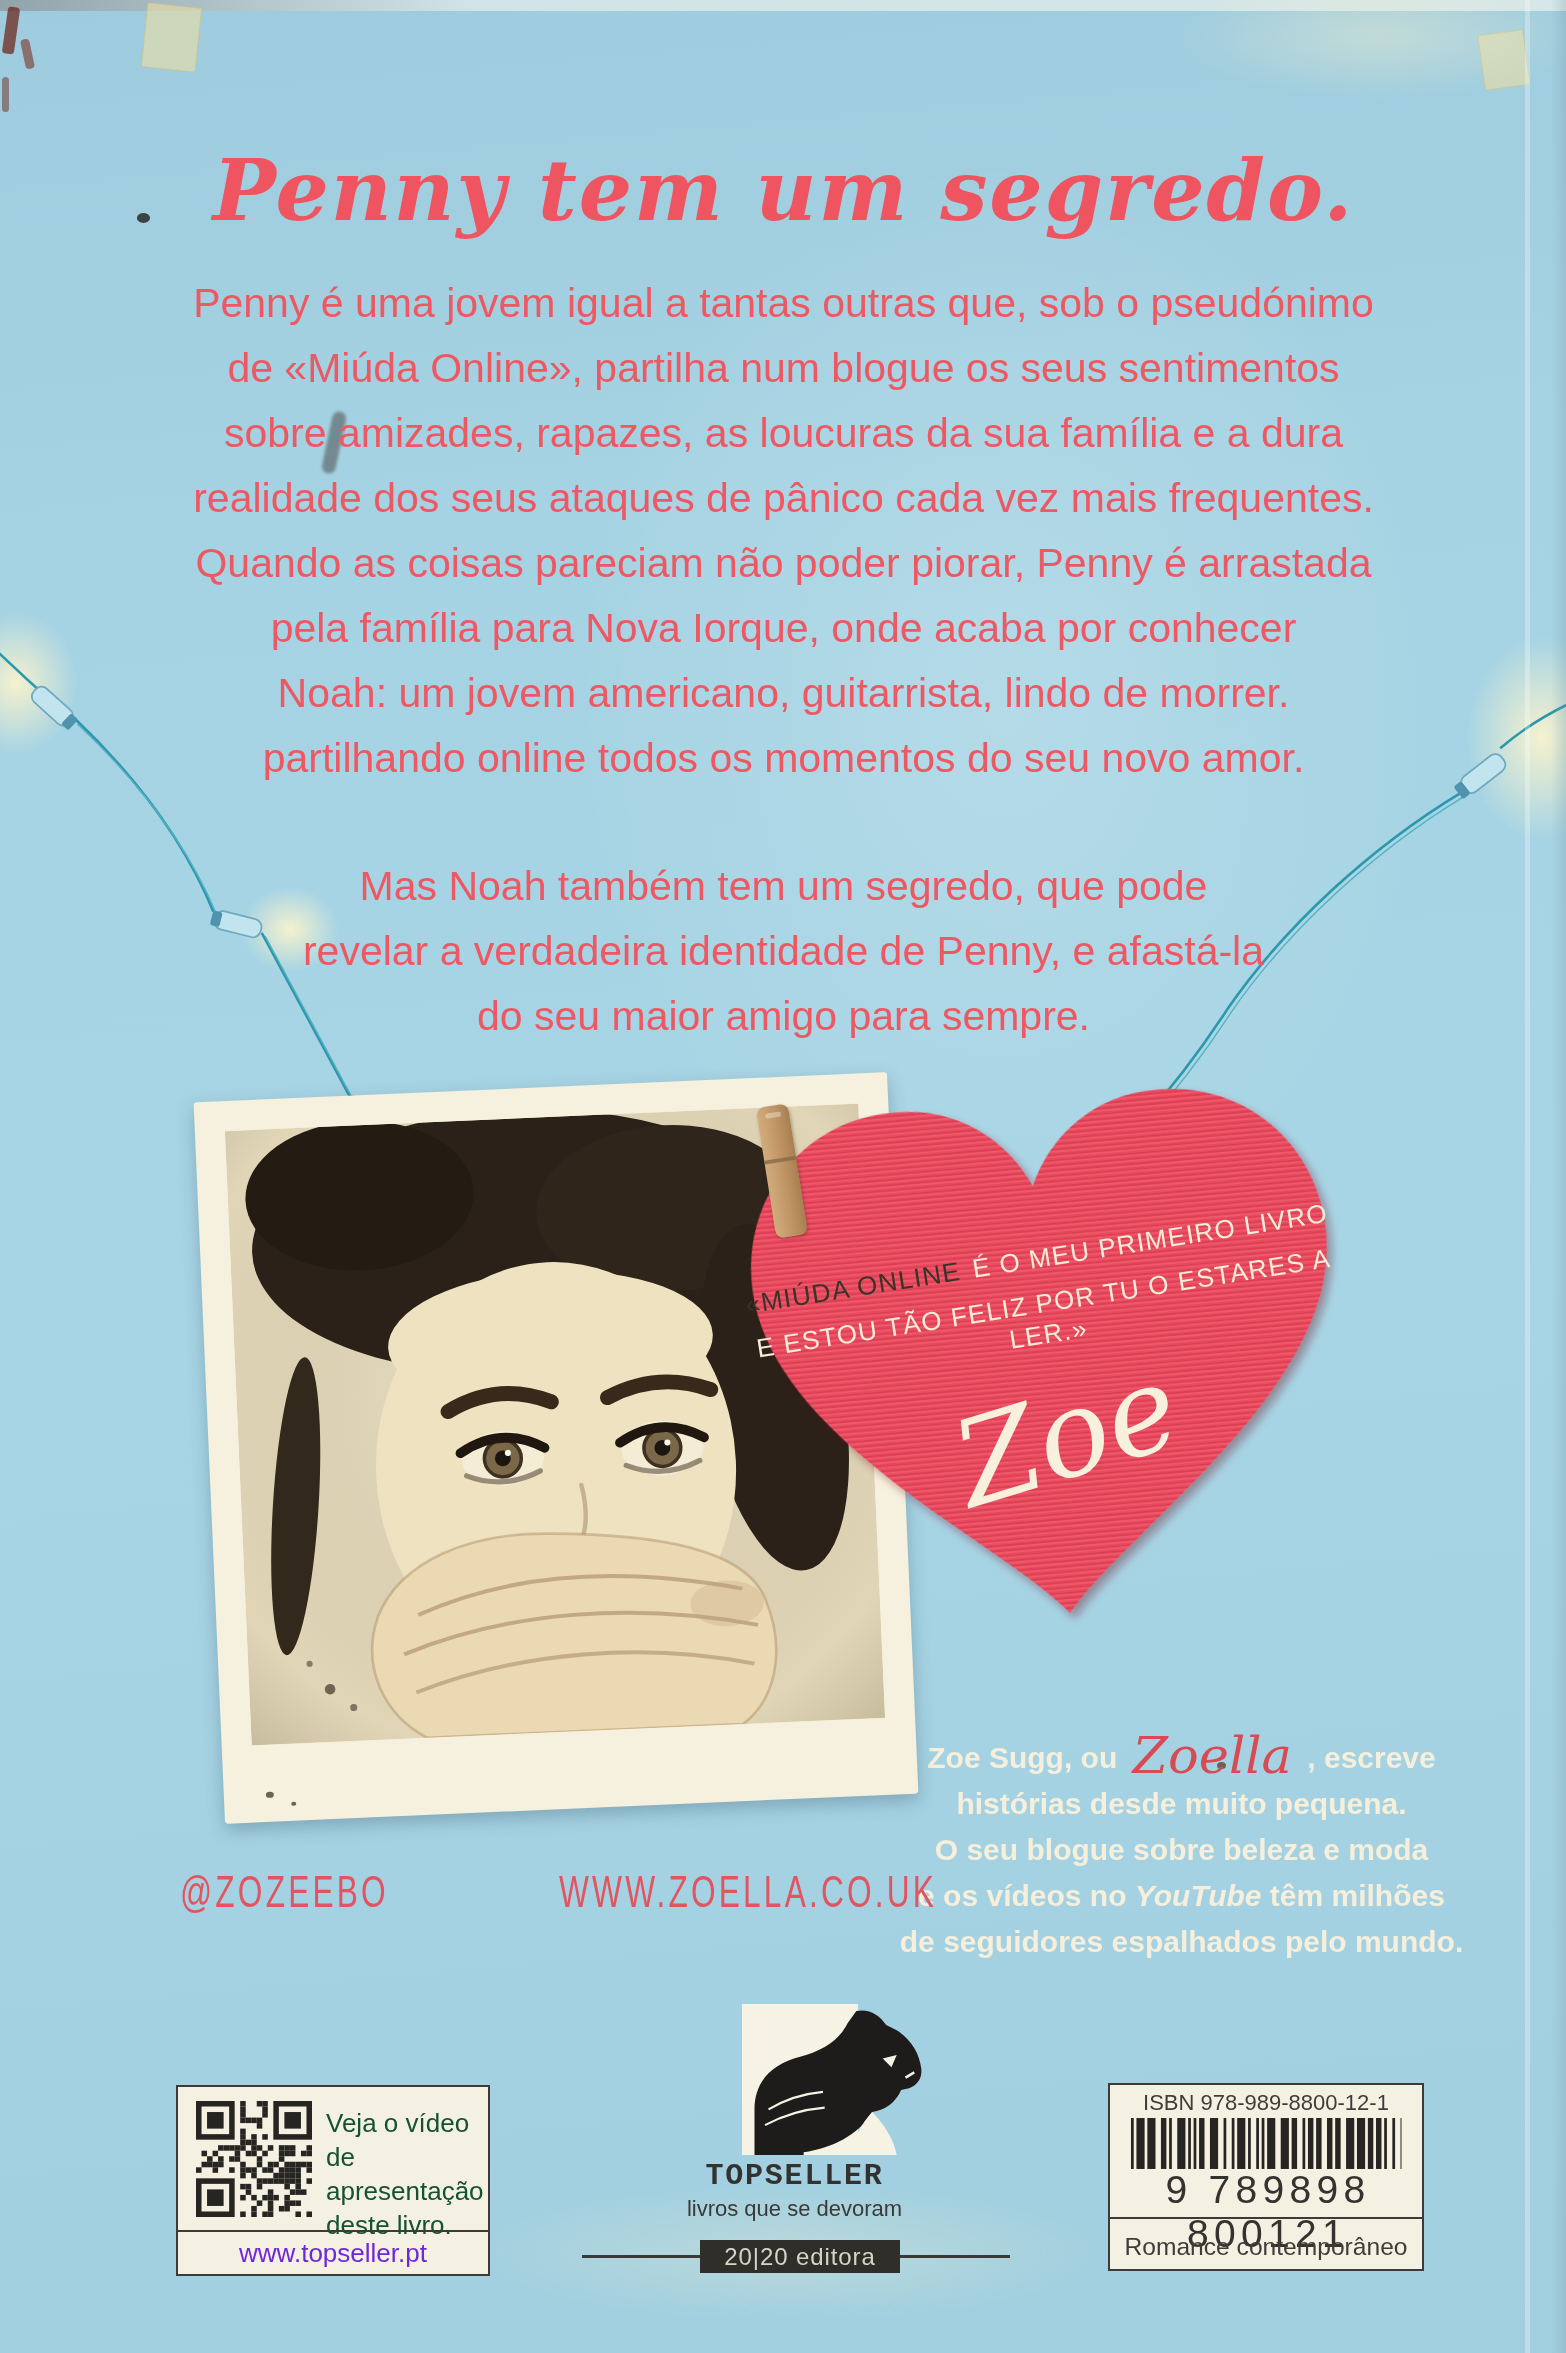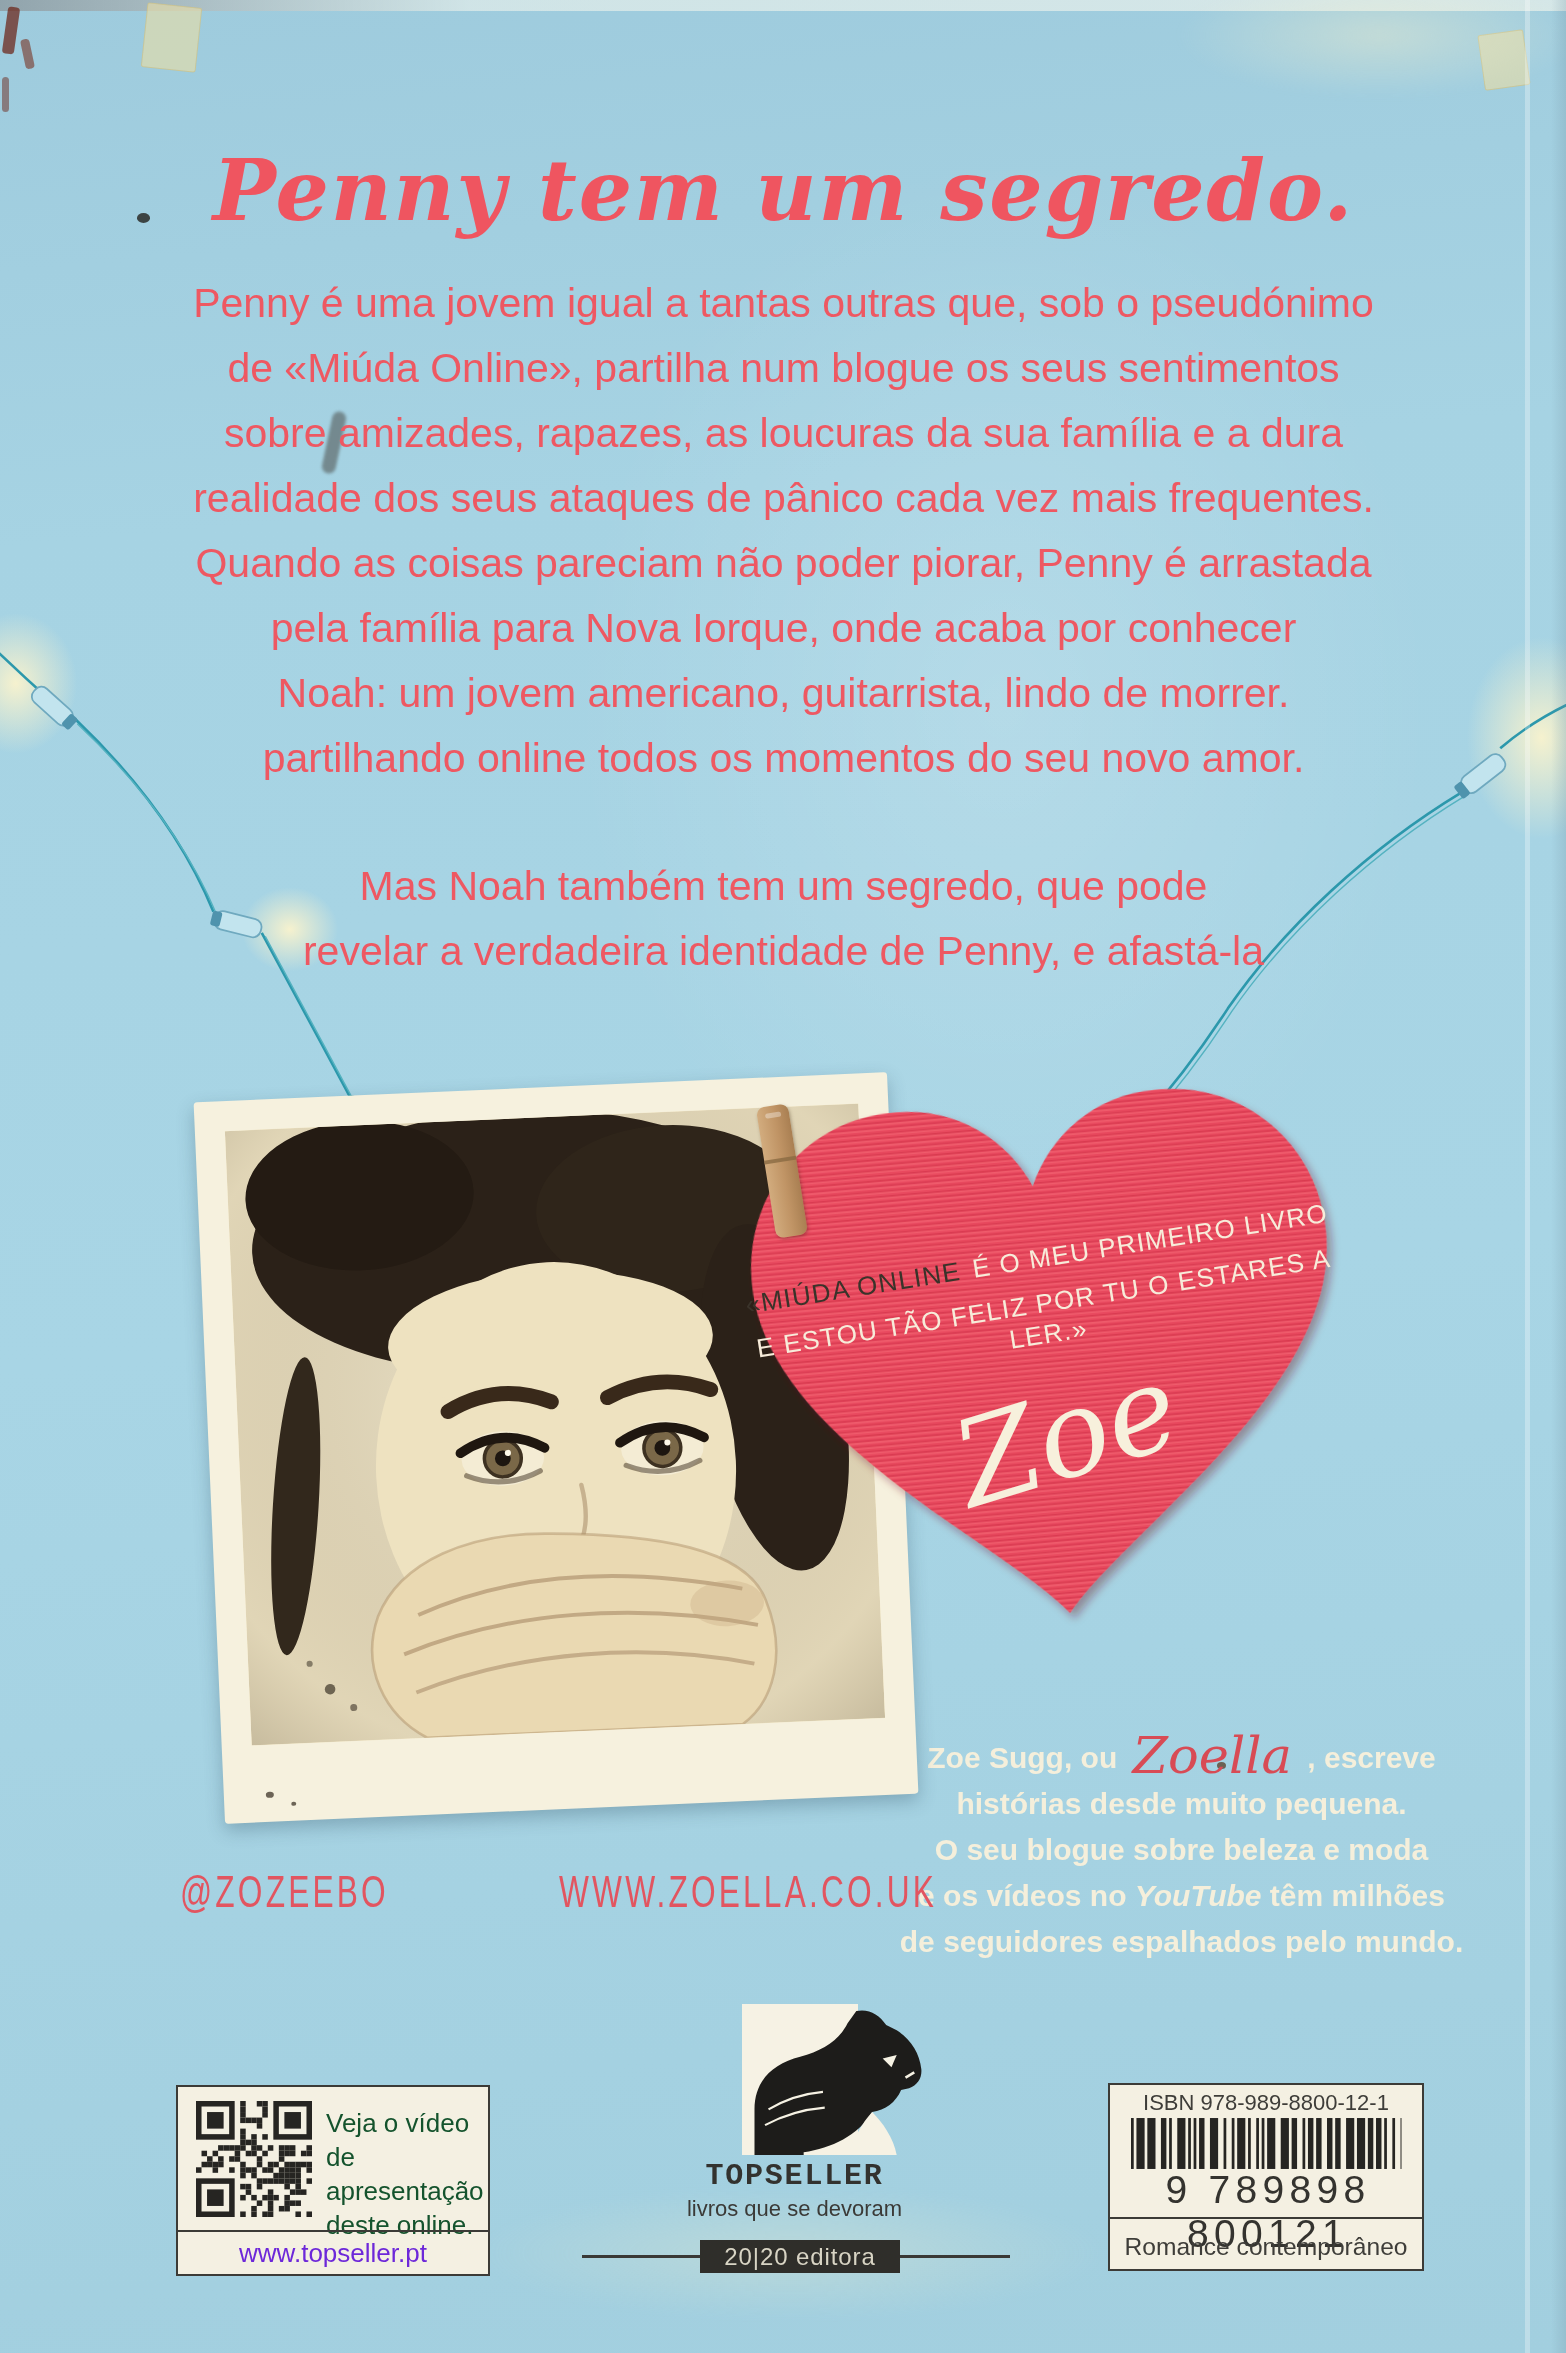--- a/index.html
+++ b/index.html
@@ -160,20 +160,21 @@
     <div>realidade dos seus ataques de pânico cada vez mais frequentes.</div>
     <div>Quando as coisas pareciam não poder piorar, Penny é arrastada</div>
     <div>pela família para Nova Iorque, onde acaba por conhecer</div>
     <div>Noah: um jovem americano, guitarrista, lindo de morrer.</div>
     <div>partilhando online todos os momentos do seu novo amor.</div>
   </div>
 
   <div class="abs blurb blurb2">
     <div>Mas Noah também tem um segredo, que pode</div>
     <div>revelar a verdadeira identidade de Penny, e afastá-la</div>
+    <div>do seu maior amigo para sempre.</div>
   </div>
 
   <div class="abs polaroid">
     <div class="photo">
       <svg width="634" height="615" viewBox="0 0 722 700">
         <rect width="722" height="700" fill="#efe5c6"></rect>
         <rect width="722" height="700" fill="url(#vig)"></rect>
         <defs>
           <radialGradient id="vig" cx="50%" cy="45%" r="75%">
             <stop offset="0%" stop-color="rgba(255,252,235,0.55)"></stop>
@@ -404,21 +405,21 @@
           <rect x="105" y="7" width="35" height="35" fill="#f4f0e2"></rect>
           <rect x="112" y="14" width="21" height="21" fill="#262522"></rect>
           <rect x="0" y="98" width="49" height="49" fill="#262522"></rect>
           <rect x="7" y="105" width="35" height="35" fill="#f4f0e2"></rect>
           <rect x="14" y="112" width="21" height="21" fill="#262522"></rect>
         </svg>
     </div>
     <div class="qr-caption">
       <div>Veja o vídeo de</div>
       <div>apresentação</div>
-      <div>deste online.</div>
+      <div>deste livro.</div>
     </div>
     <div class="qr-divider"></div>
     <div class="qr-url">www.topseller.pt</div>
   </div>
 
   <div class="abs panther-square">
     <svg width="176" height="151" viewBox="0 0 200 172" style="overflow:visible;">
       <path d="M14 172 L14 120 C14 88 34 68 66 60 C92 53 110 42 120 22 L130 8 C144 5 156 12 164 24 L176 30 C192 40 202 56 204 74 C205 84 200 92 190 96 L181 98 C175 112 163 121 148 123 C132 150 102 164 70 169 L70 172 Z" fill="#1d1c1a"></path>
       <path d="M148 123 C160 135 172 152 176 172 L120 172 C128 152 136 136 148 123 Z" fill="#f6f2e4"></path>
       <polygon points="160,62 176,58 170,72" fill="#f6f2e4"></polygon>

